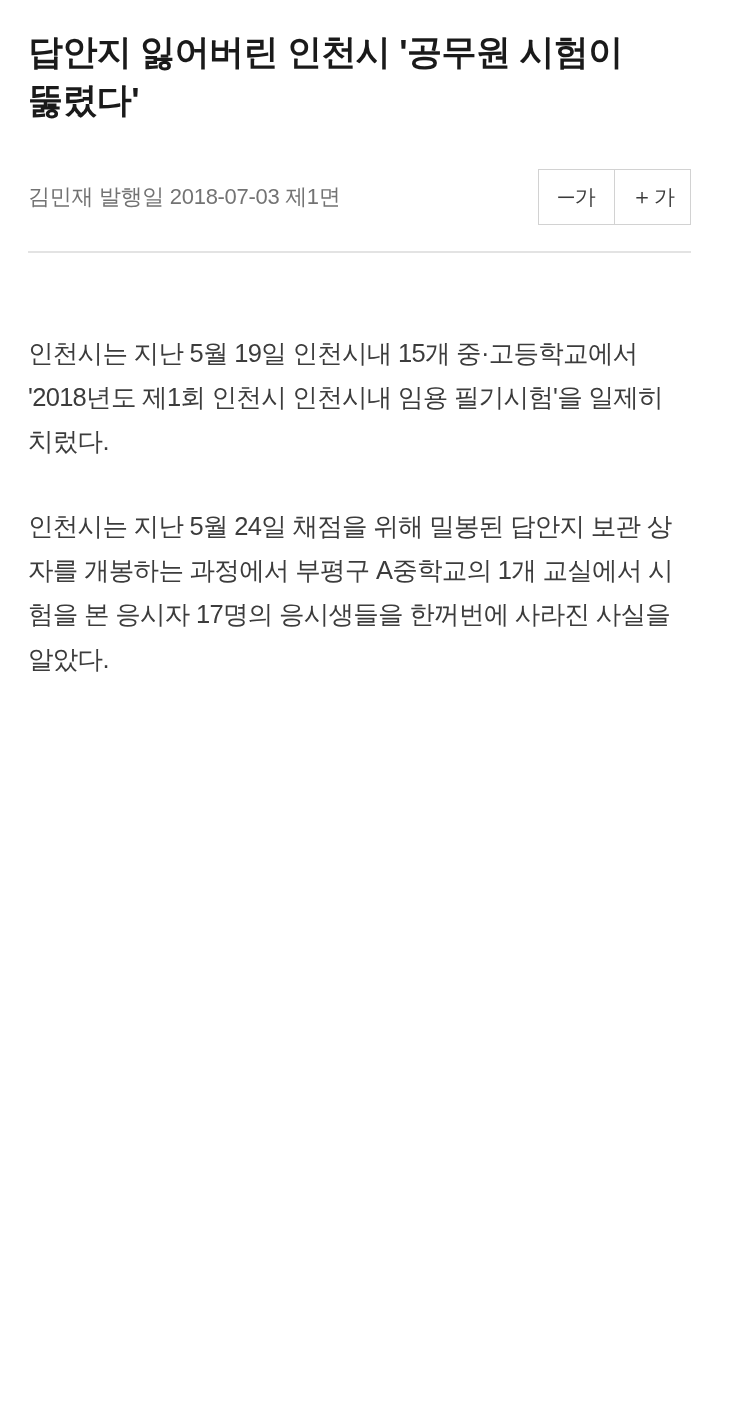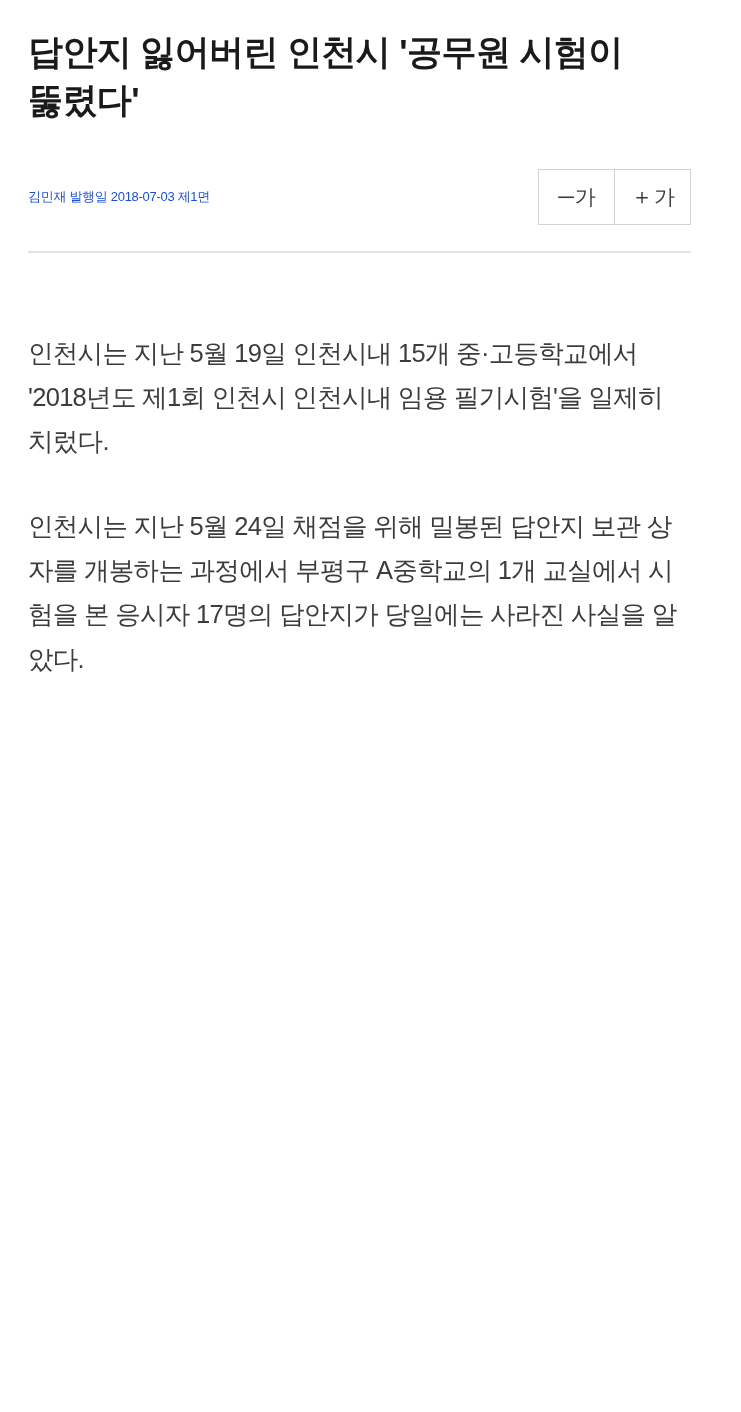--- a/index.html
+++ b/index.html
@@ -29,22 +29,22 @@
     padding-right: 30px;
   }
   .meta-row {
     display: flex;
     align-items: center;
     justify-content: space-between;
     margin-top: 44px;
     min-height: 56px;
   }
   .byline {
-    font-size: 13px;
-    color: #1d4ed8;
+    font-size: 22px;
+    color: #737373;
     letter-spacing: -0.3px;
     white-space: nowrap;
   }
   .font-size-controls {
     display: flex;
     border: 1px solid #d2d2d2;
     background: #ffffff;
   }
   .fs-btn {
     width: 75px;
@@ -124,17 +124,17 @@
         <span class="fs-label">가</span>
       </div>
     </div>
   </div>
 
   <div class="divider"></div>
 
 
   <div class="body-text">
     <p class="para">인천시는 지난 5월 19일 인천시내 15개 중·고등학교에서 '2018년도 제1회 인천시 인천시내 임용 필기시험'을 일제히 치렀다.</p>
-    <p class="para">인천시는 지난 5월 24일 채점을 위해 밀봉된 답안지 보관 상자를 개봉하는 과정에서 부평구 A중학교의 1개 교실에서 시험을 본 응시자 17명의 답안지가 당일에는 사라진 사실을 알았다.</p>
+    <p class="para">인천시는 지난 5월 24일 채점을 위해 밀봉된 답안지 보관 상자를 개봉하는 과정에서 부평구 A중학교의 1개 교실에서 시험을 본 응시자 17명의 응시생들을 한꺼번에 사라진 사실을 알았다.</p>
   </div>
 
   <div class="bottom-pad"></div>
 </div>
 
 </body></html>

